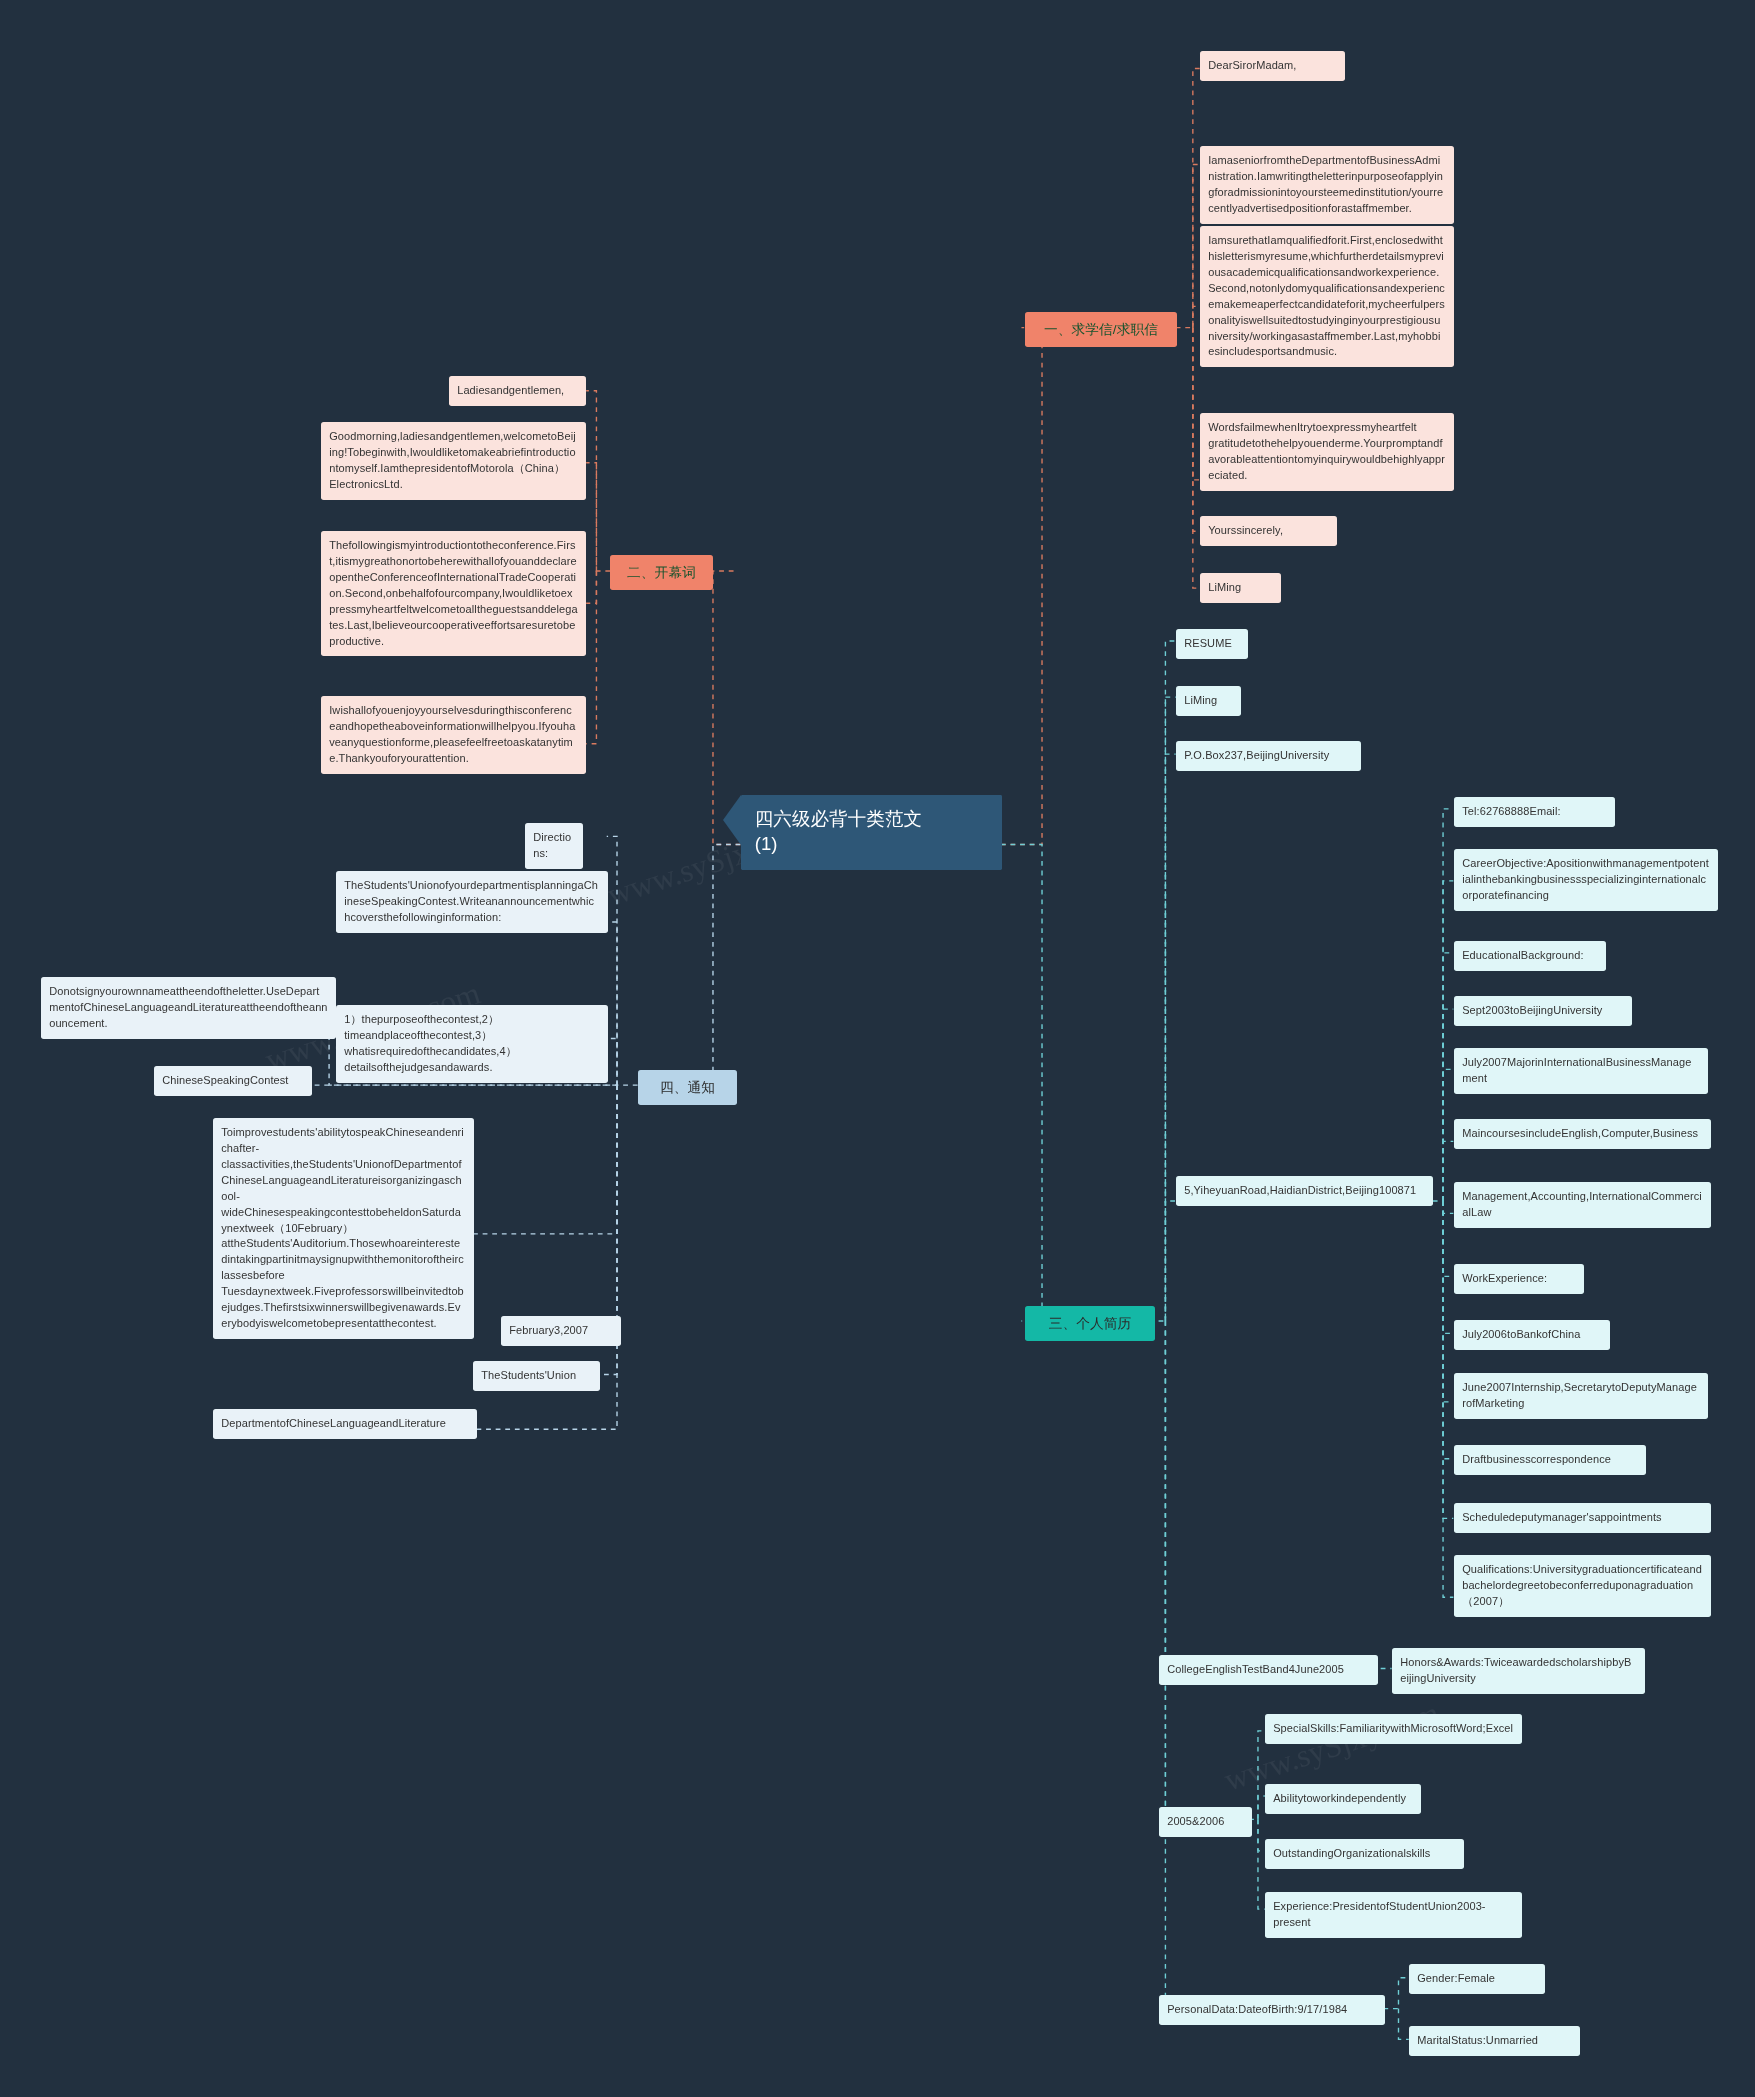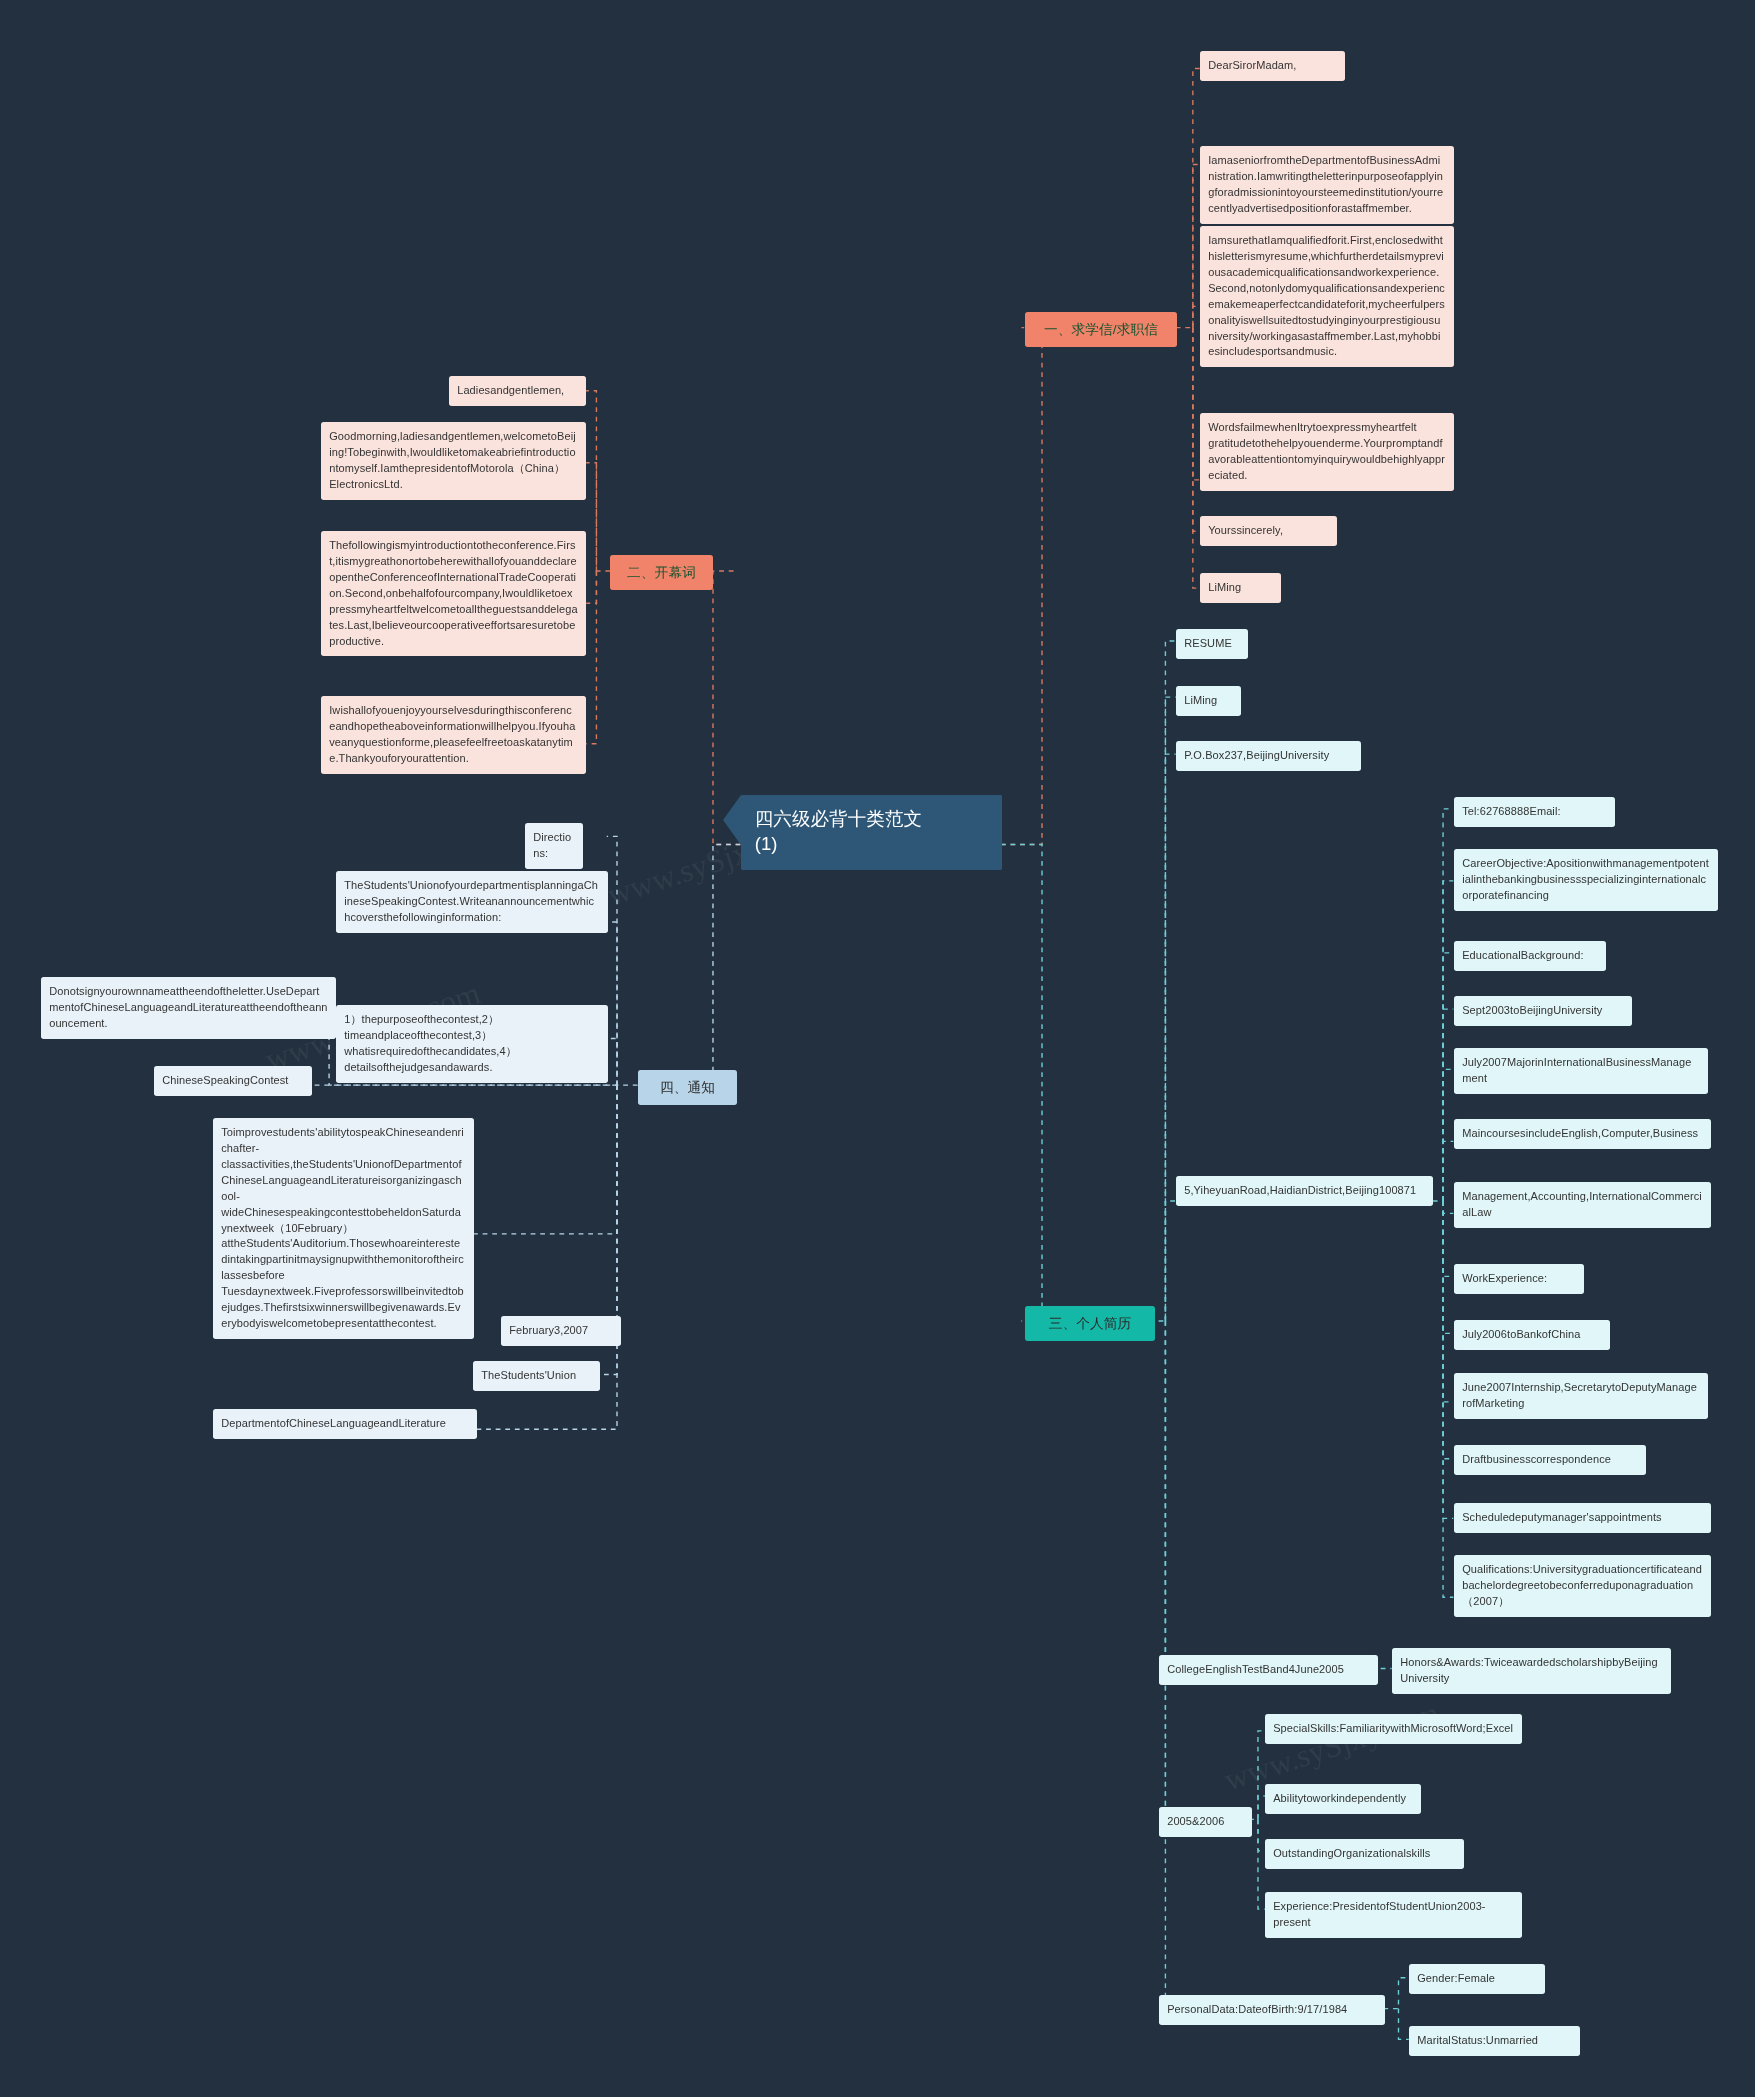--- a/index.html
+++ b/index.html
@@ -183,21 +183,21 @@
   <div class="node b3" style="left:1454px; top:1119px; width:257px;">MaincoursesincludeEnglish,Computer,Business</div>
   <div class="node b3" style="left:1454px; top:1182px; width:257px;">Management,Accounting,InternationalCommercialLaw</div>
   <div class="node b3" style="left:1454px; top:1264px; width:130px;">WorkExperience:</div>
   <div class="node b3" style="left:1454px; top:1320px; width:156px;">July2006toBankofChina</div>
   <div class="node b3" style="left:1454px; top:1373px; width:254px;">June2007Internship,SecretarytoDeputyManagerofMarketing</div>
   <div class="node b3" style="left:1454px; top:1445px; width:192px;">Draftbusinesscorrespondence</div>
   <div class="node b3" style="left:1454px; top:1503px; width:257px;">Scheduledeputymanager'sappointments</div>
   <div class="node b3" style="left:1454px; top:1555px; width:257px;">Qualifications:Universitygraduationcertificateandbachelordegreetobeconferreduponagraduation（2007）</div>
 
   <div class="node b3" style="left:1159px; top:1655px; width:219px;">CollegeEnglishTestBand4June2005</div>
-  <div class="node b3" style="left:1392px; top:1648px; width:279px;">Honors&amp;Awards:TwiceawardedscholarshipbyBeijingUniversity</div>
+  <div class="node b3" style="left:1392px; top:1648px; width:253px;">Honors&amp;Awards:TwiceawardedscholarshipbyBeijingUniversity</div>
   <div class="node b3" style="left:1159px; top:1807px; width:93px;">2005&amp;2006</div>
   <div class="node b3" style="left:1265px; top:1714px; width:257px;">SpecialSkills:FamiliaritywithMicrosoftWord;Excel</div>
   <div class="node b3" style="left:1265px; top:1784px; width:156px;">Abilitytoworkindependently</div>
   <div class="node b3" style="left:1265px; top:1839px; width:199px;">OutstandingOrganizationalskills</div>
   <div class="node b3" style="left:1265px; top:1892px; width:257px;">Experience:PresidentofStudentUnion2003-present</div>
 
   <div class="node b3" style="left:1159px; top:1995px; width:226px;">PersonalData:DateofBirth:9/17/1984</div>
   <div class="node b3" style="left:1409px; top:1964px; width:136px;">Gender:Female</div>
   <div class="node b3" style="left:1409px; top:2026px; width:171px;">MaritalStatus:Unmarried</div>
 

